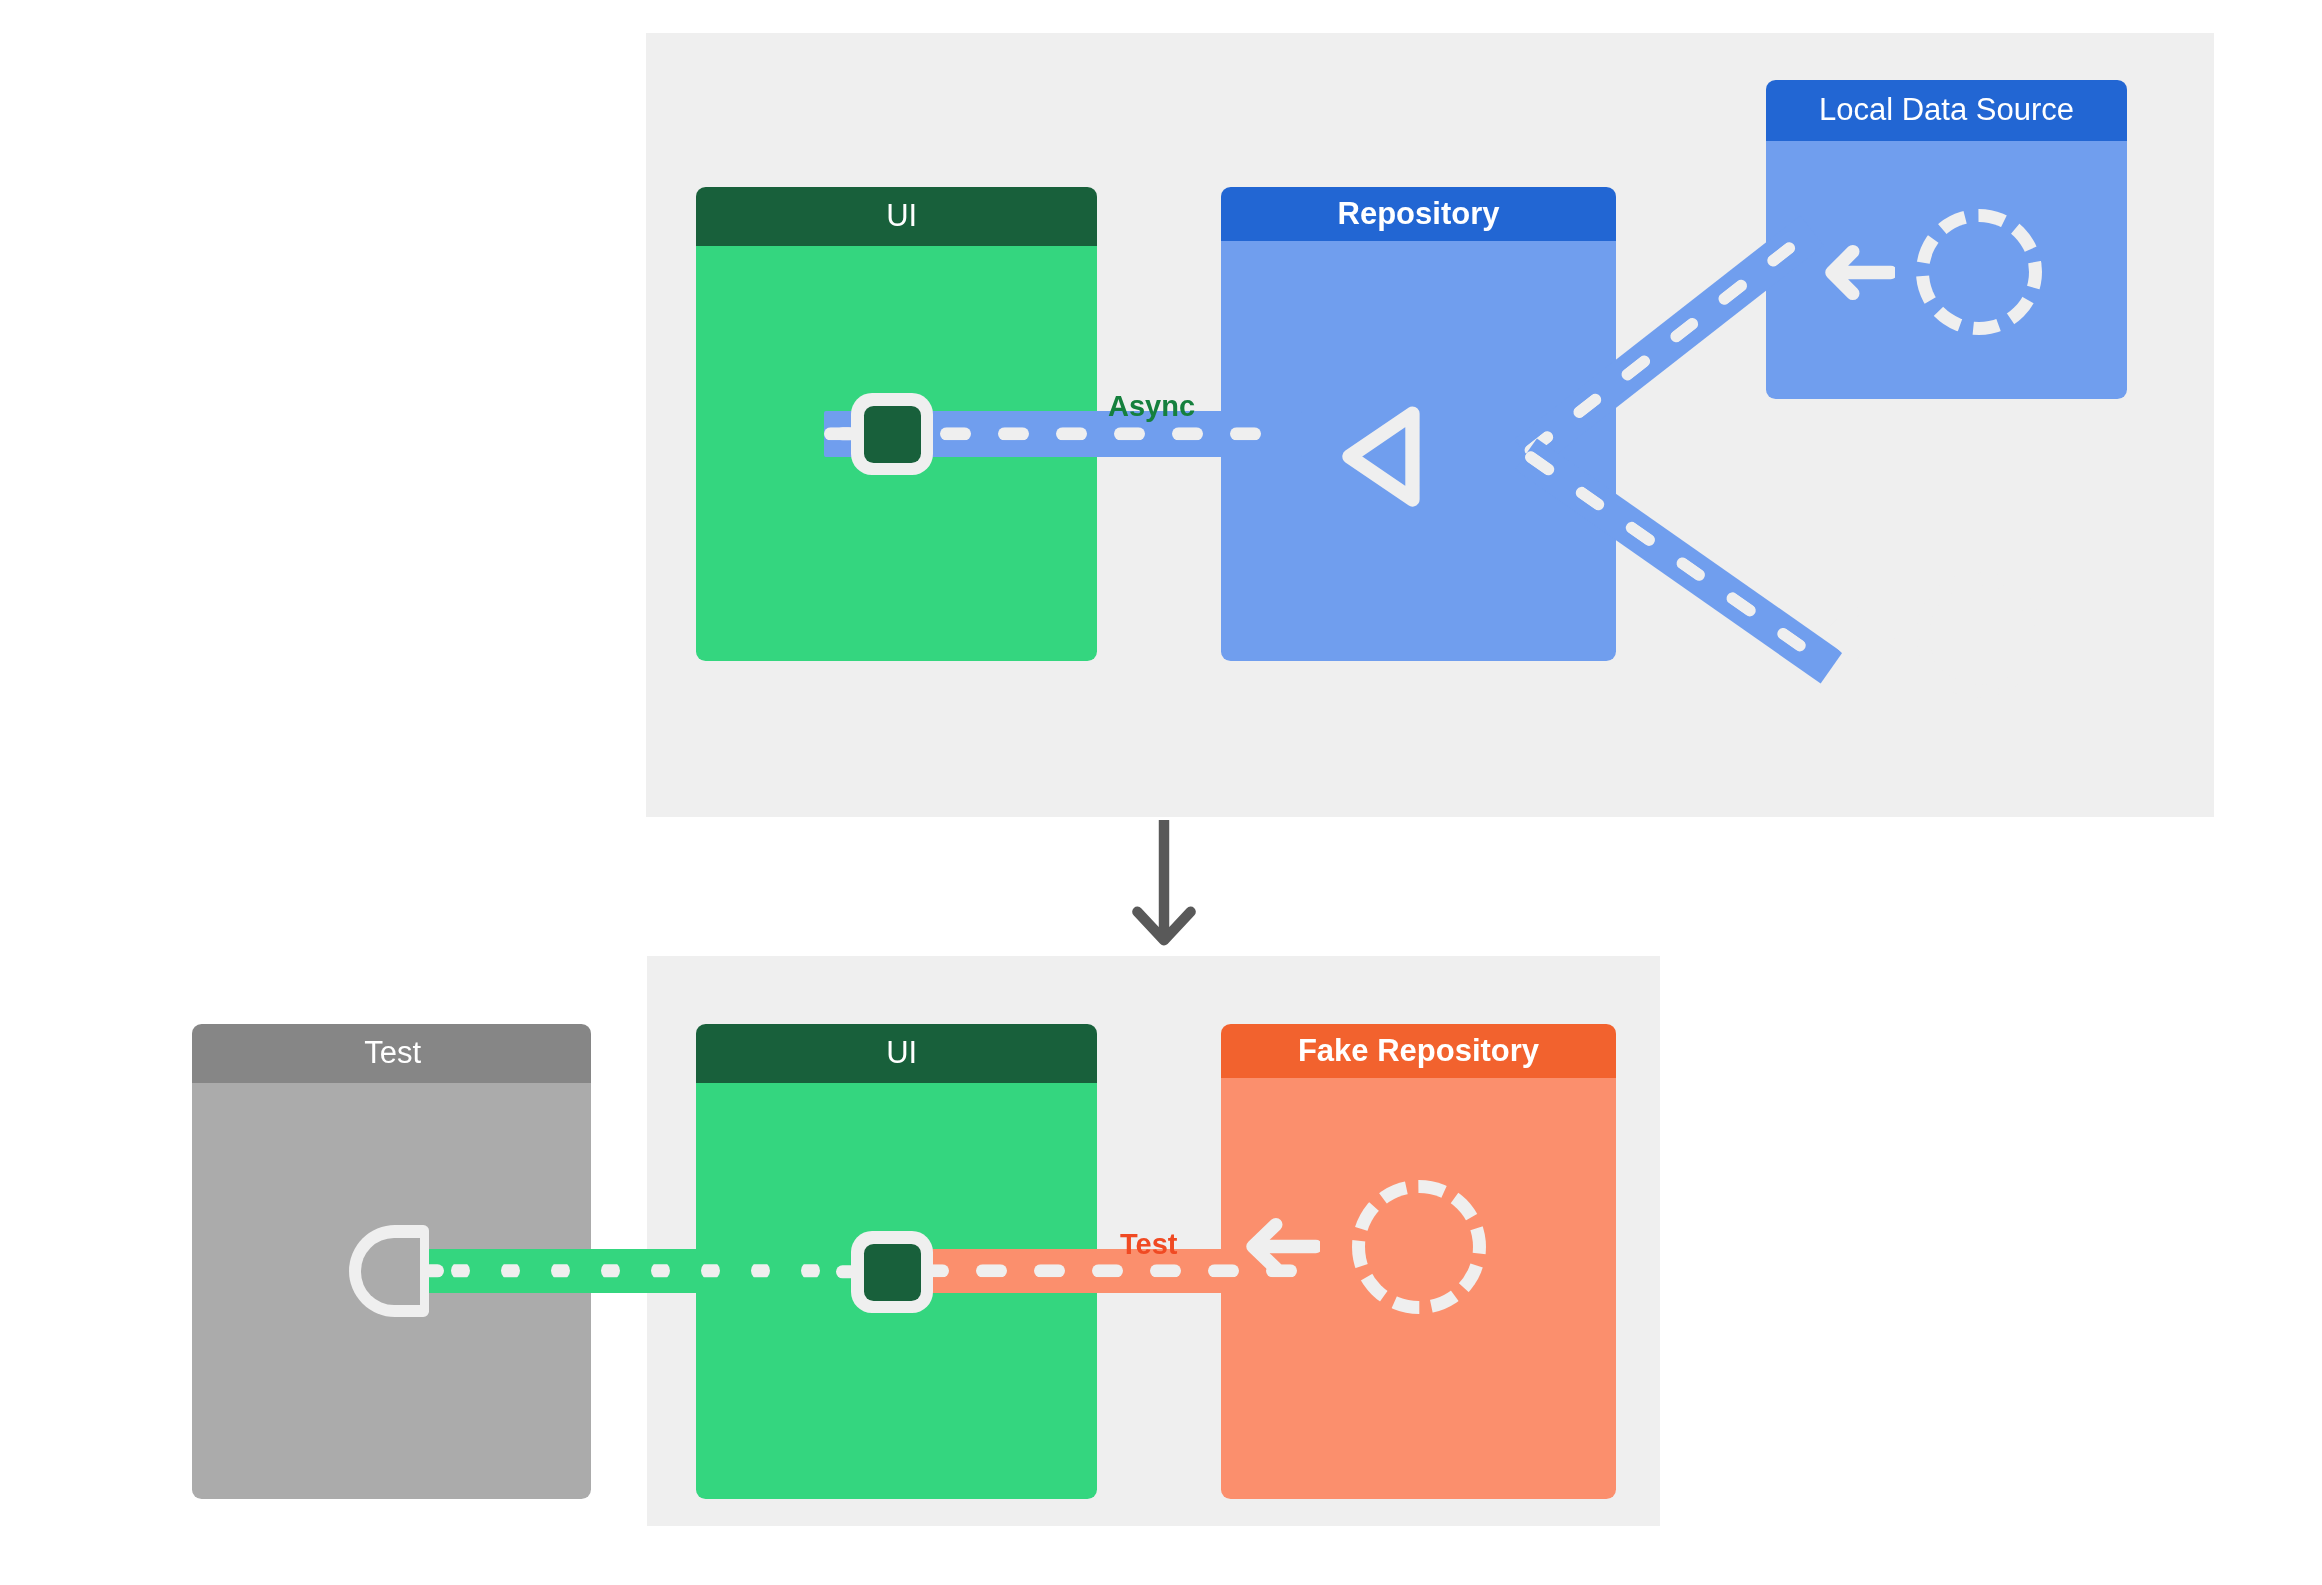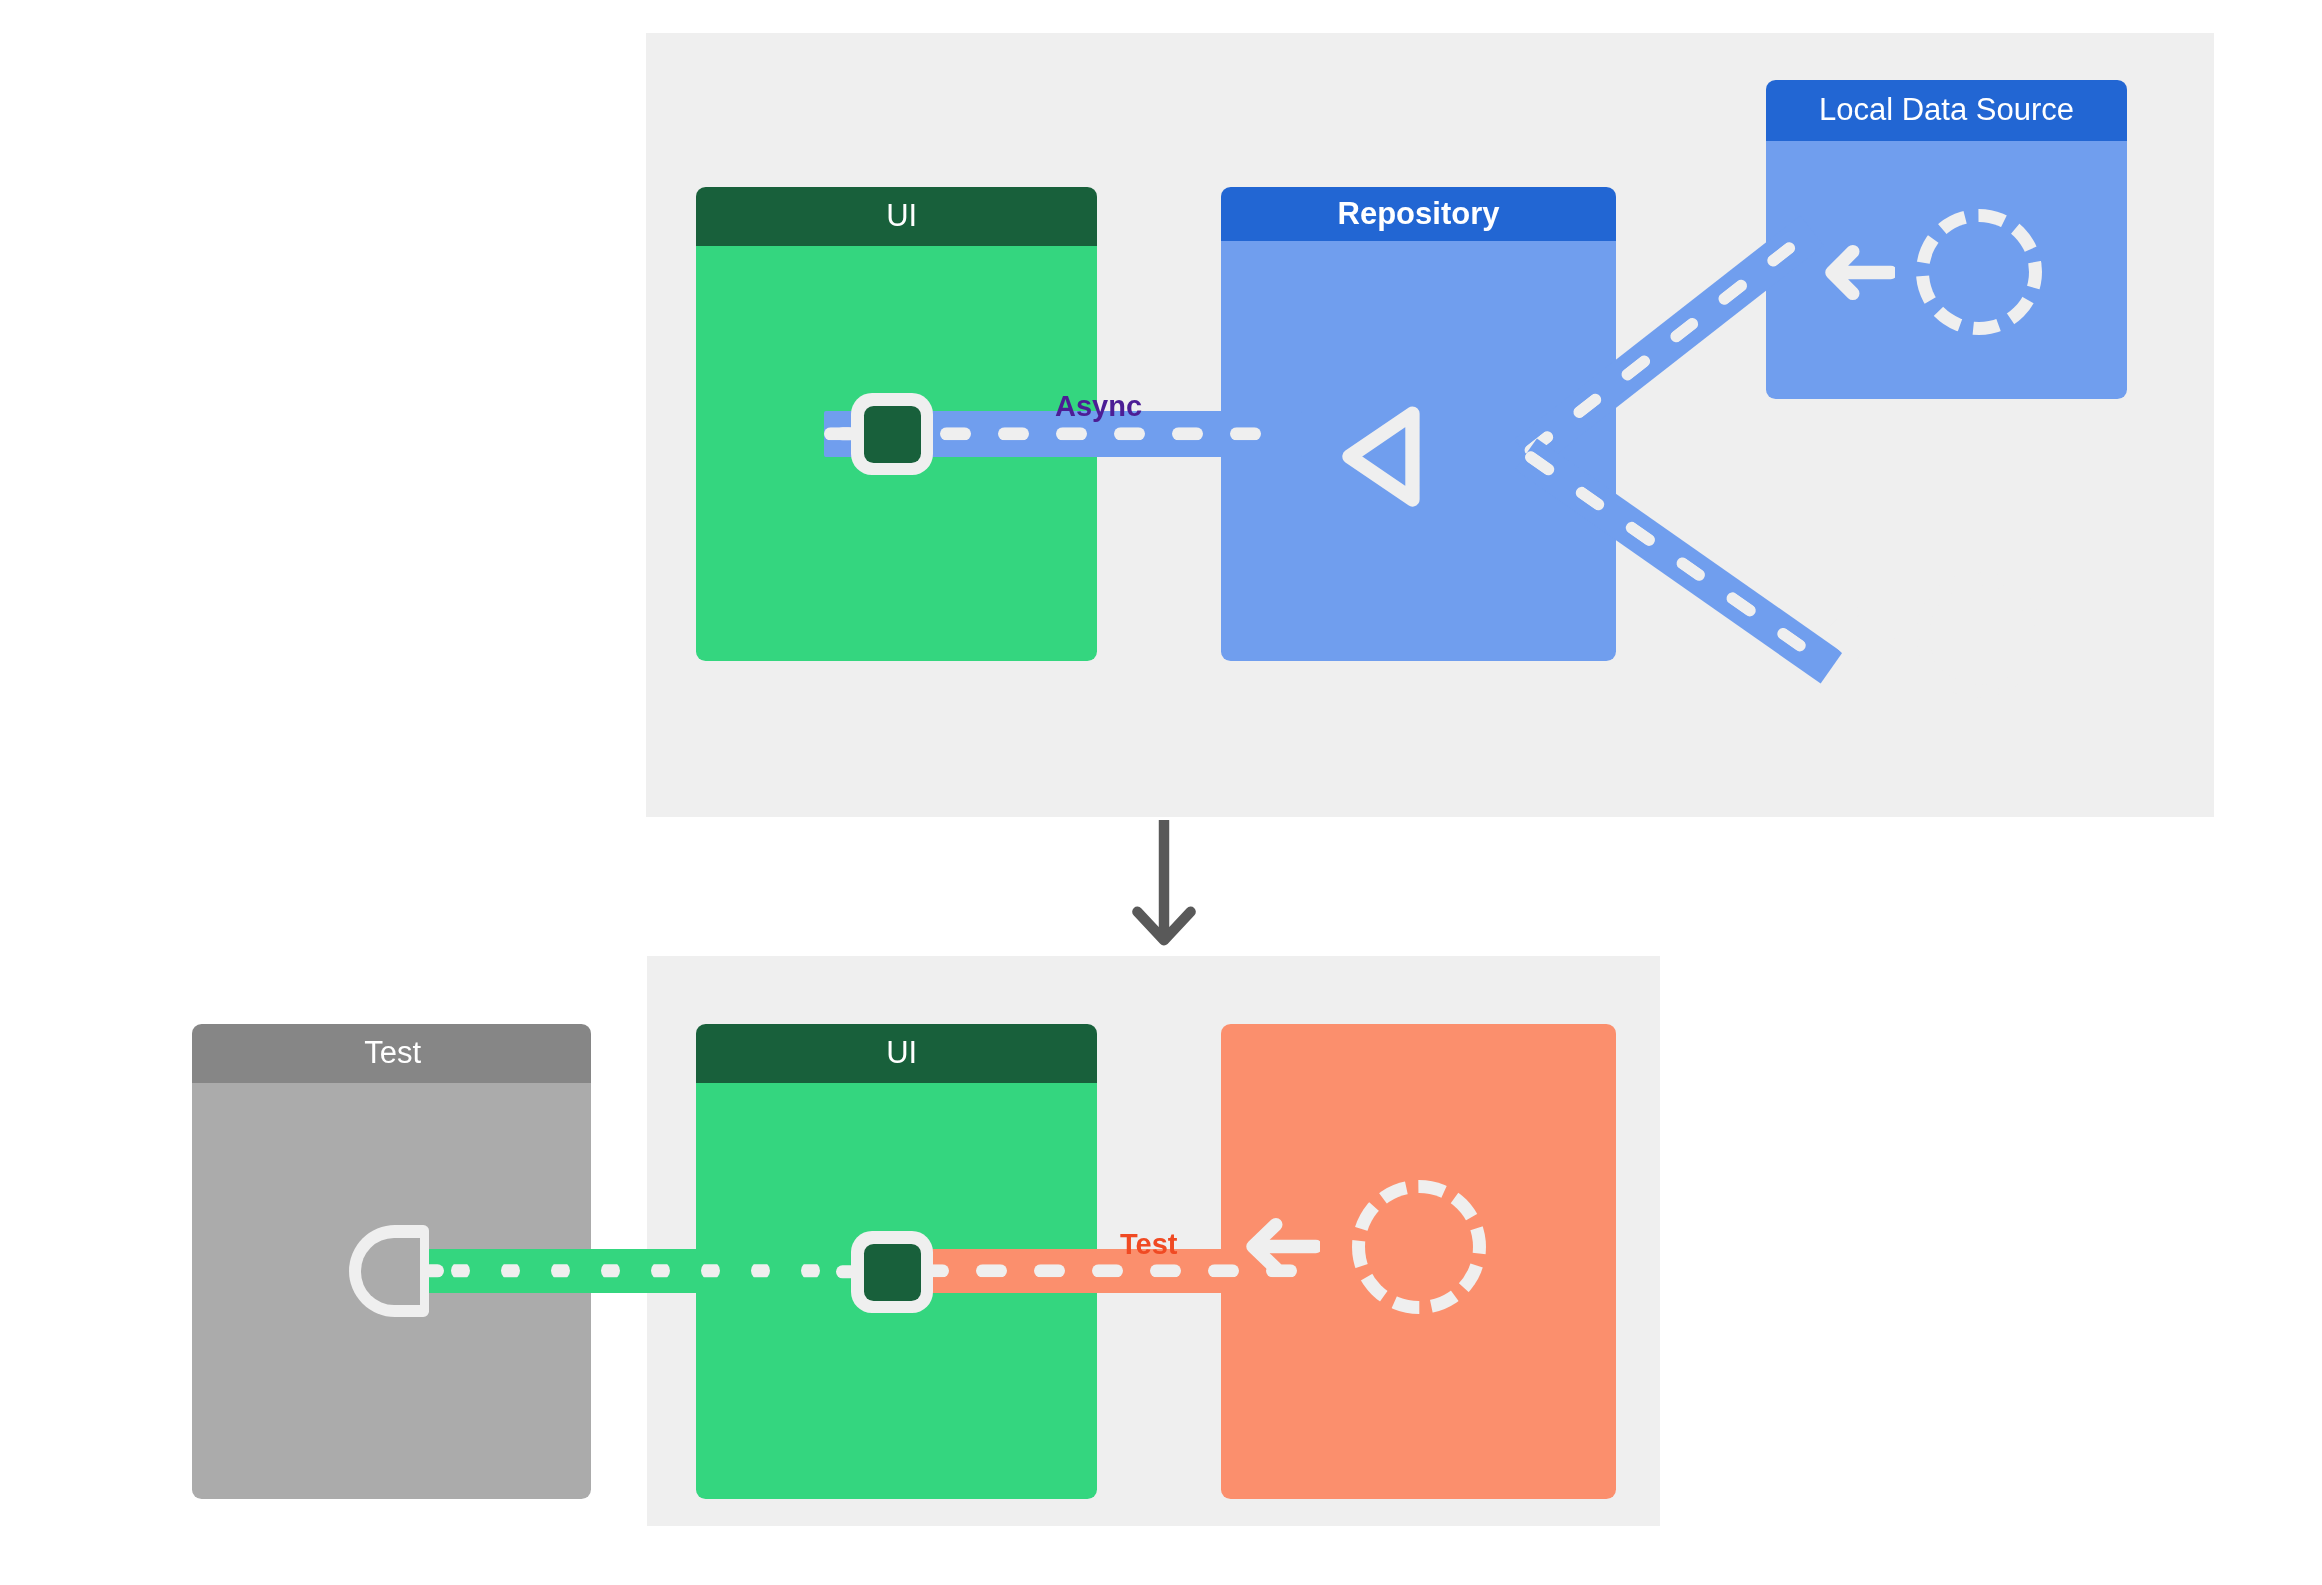--- a/index.html
+++ b/index.html
@@ -221,21 +221,21 @@
   #arrow-remote { left: 1824px; top: 604px;  width: 71px; height: 59px; }
   #arrow-fake   { left: 1245px; top: 1216px; width: 75px; height: 61px; }
 
   
   .edge-label {
     position: absolute;
     font-weight: bold;
     font-size: 29px;
     white-space: nowrap;
   }
-  #label-async { left: 1055px; top: 390px; color: #4c1d95; }
+  #label-async { left: 1108px; top: 390px; color: #15803d; }
   #label-sync  { left: 1120px; top: 1228px; color: #F04A23; }
 
   
   #flow-arrow {
     position: absolute;
     left: 1126px;
     top: 820px;
     width: 76px;
     height: 134px;
   }
@@ -334,20 +334,21 @@
     <div class="card-header">Test</div>
     <div class="card-body"></div>
   </div>
 
   <div class="card card-ui" id="card-ui-test">
     <div class="card-header">UI</div>
     <div class="card-body"></div>
   </div>
 
   <div class="card card-fake" id="card-fake-repo">
+    <div class="card-header">Fake Repository</div>
     <div class="card-body"></div>
   </div>
 
   <div class="band band-green" id="band-test-ui">
     <div class="dashes">
       <span class="dash dot"></span>
       <span class="dash dot"></span>
       <span class="dash dot"></span>
       <span class="dash dot"></span>
       <span class="dash dot"></span>

